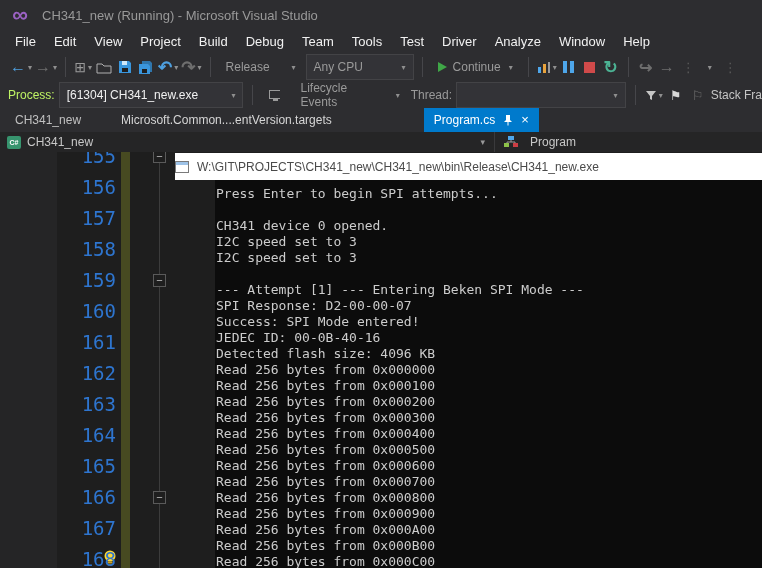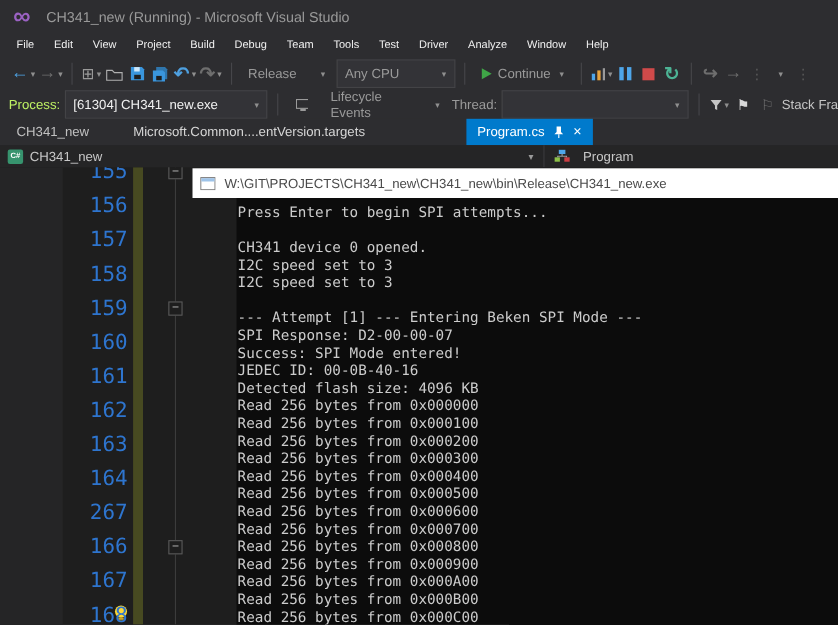--- a/index.html
+++ b/index.html
@@ -6,21 +6,21 @@
   .app{position:relative;width:762px;height:568px;overflow:hidden;background:#2d2d30;
        font-family:"Liberation Sans",sans-serif;-webkit-font-smoothing:antialiased;}
 
   
   .titlebar{position:absolute;top:0;left:0;right:0;height:30px;display:flex;align-items:center;padding-left:8px;}
   .vs-logo{color:#9b62c3;font-size:22px;font-weight:bold;line-height:26px;width:24px;text-align:center;}
   .title-text{color:#999;font-size:13px;margin-left:10px;}
 
   
   .menubar{position:absolute;top:30px;left:0;right:0;height:22px;display:flex;align-items:center;padding-left:6px;}
-  .menu-item{color:#f1f1f1;font-size:10px;padding:2px 9px;cursor:default;}
+  .menu-item{color:#f1f1f1;font-size:13px;padding:2px 9px;cursor:default;}
 
   
   .toolbar1{position:absolute;top:52px;left:0;right:0;height:30px;display:flex;align-items:center;padding-left:10px;gap:3px;}
   .toolbar2{position:absolute;top:82px;left:0;right:0;height:26px;display:flex;align-items:center;padding-left:8px;font-size:12px;gap:4px;}
   .tb-sep{width:1px;height:20px;background:#46464a;margin:0 5px;flex:none;}
   .tb-icon{display:inline-flex;align-items:center;justify-content:center;height:24px;min-width:18px;font-size:15px;color:#c5c5c5;flex:none;}
   .chev{color:#8f8f8f;font-size:8px;margin-left:2px;}
   .arrow-blue{color:#4ea0e0;font-size:16px;font-weight:bold;}
   .arrow-gray{color:#6e6e6e;font-size:16px;font-weight:bold;}
   .undo-blue{color:#4ea0e0;font-size:17px;font-weight:bold;}
@@ -65,21 +65,21 @@
   .rows{position:absolute;left:0;top:-11px;right:0;}
   .ed-row{position:relative;height:31px;}
   .ln{position:absolute;left:0;top:0;width:116px;text-align:right;font-family:"DejaVu Sans Mono",monospace;
       font-size:19px;line-height:31px;color:#2e75cf;}
   .foldbox{position:absolute;left:153px;top:9px;width:13px;height:13px;box-sizing:border-box;border:1px solid #5a5a5a;
            background:#1e1e1e;color:#bdbdbd;font-size:11px;line-height:10px;text-align:center;}
   .bulb{position:absolute;left:101px;top:5px;width:20px;height:20px;}
 
   
   .console{position:absolute;left:175px;top:153px;right:0;bottom:0;}
-  .console-titlebar{height:27px;background:#ffffff;display:flex;align-items:center;padding-left:7px;gap:8px;}
+  .console-titlebar{height:27px;background:#ffffff;display:flex;align-items:center;gap:8px;}
   .console-title{font-size:12px;color:#4a4a4a;}
   .console-body{position:absolute;top:27px;left:0;right:0;bottom:0;background:#0c0c0c;padding:6px 0 0 1px;overflow:hidden;margin-left:40px;}
   .console-line{height:16px;font-family:"DejaVu Sans Mono",monospace;font-size:13px;color:#cccccc;white-space:pre;}
 </style>
 </head>
 <body>
 
 <div class="app">
 
   <div class="titlebar">
@@ -318,21 +318,21 @@
         <span class="ln">163</span>
 
       </div>
         <div class="ed-row">
 
         <span class="ln">164</span>
 
       </div>
         <div class="ed-row">
 
-        <span class="ln">267</span>
+        <span class="ln">165</span>
 
       </div>
         <div class="ed-row">
 
         <span class="ln">166</span>
         <span class="foldbox">−</span>
       </div>
         <div class="ed-row">
 
         <span class="ln">167</span>

